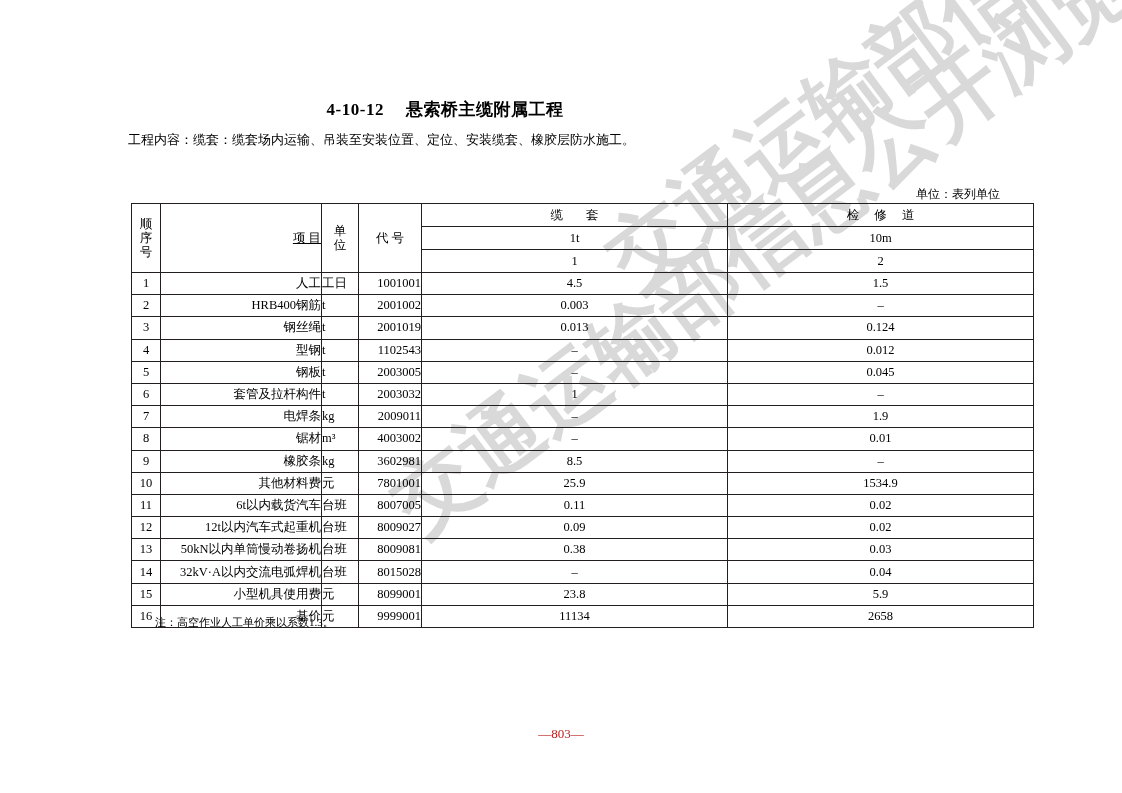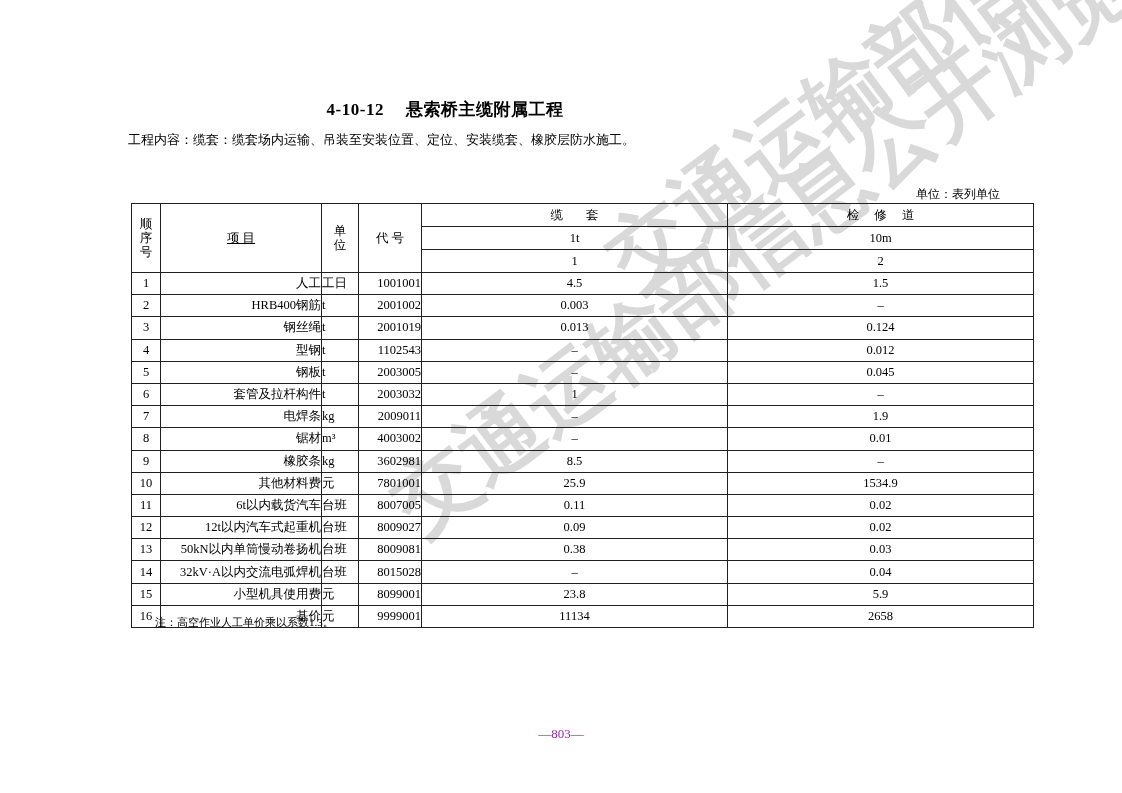--- a/index.html
+++ b/index.html
@@ -145,21 +145,21 @@
     font-size: 11px;
     z-index: 10;
   }
   .page-num {
     position: absolute;
     left: 0;
     top: 726px;
     width: 1122px;
     text-align: center;
     font-size: 13px;
-    color: #a21caf;
+    color: #b91c1c;
     z-index: 10;
   }
 </style>
 </head>
 <body>
 
 <div class="page">
 
   <div class="watermark">
     <div class="wm-text wm1">交通运输部信息公开浏览专用</div>
@@ -179,21 +179,21 @@
   <table class="main">
     <tbody>
         <tr class="hdr">
       <td class="c-no" rowspan="3">
         <div class="vert-stack">
           <div>顺</div>
           <div>序</div>
           <div>号</div>
         </div>
       </td>
-      <td class="c-item" rowspan="3" style="text-align:center;text-decoration:underline;">项        目</td>
+      <td class="c-item" rowspan="3" style="text-align:right;text-decoration:underline;">项        目</td>
       <td class="c-unit" rowspan="3">
         <div class="vert-stack">
           <div>单</div>
           <div>位</div>
         </div>
       </td>
       <td class="c-code" rowspan="3">代  号</td>
       <td class="c-val"><span class="spread">缆        套</span></td>
       <td class="c-val"><span class="spread-sm">检    修    道</span></td>
     </tr>

